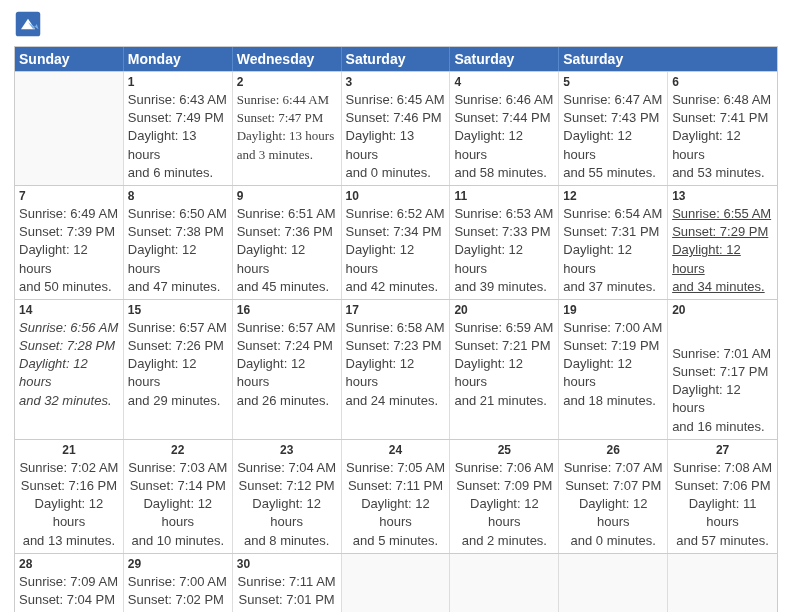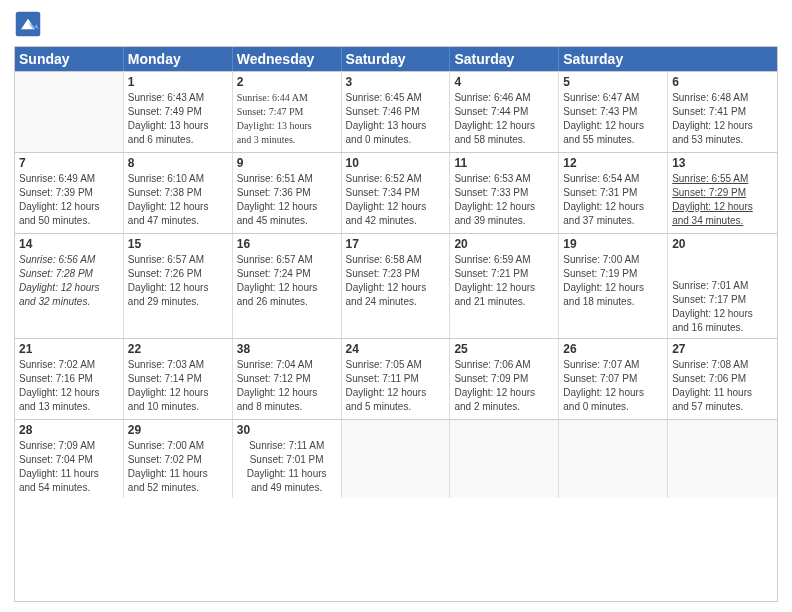--- a/index.html
+++ b/index.html
@@ -91,28 +91,28 @@
     .cal-cell:last-child { border-right: none; }
     .cal-cell.empty { background: #f9f9f9; }
     .day-num {
       font-size: 12px;
       font-weight: bold;
       color: #333;
       display: block;
       margin-bottom: 2px;
     }
     .day-info {
-      font-size: 10px;
+      font-size: 13px;
       color: #444;
       line-height: 1.4;
     }
     .row-1 .cal-cell { min-height: 80px; }
     .row-2 .cal-cell { min-height: 80px; }
     .row-3 .cal-cell { min-height: 80px; }
-    .row-4 .cal-cell { min-height: 80px; }
+    .row-4 .cal-cell { min-height: 80px; text-align: center; }
     .row-5 .cal-cell { min-height: 68px; }
   </style>
 </head>
 <body>
 
 <div class="page">
   <div class="header">
     <div class="logo">
       <svg class="logo-icon" viewBox="0 0 32 32">
         <rect x="2" y="2" width="28" height="28" rx="3" fill="#3a6bb5"></rect>
@@ -188,21 +188,21 @@
         <div class="cal-row row-2">
           <div class="cal-cell">
             <span class="day-num">7</span>
             <div class="day-info" style="white-space: pre-line;">Sunrise: 6:49 AM
 Sunset: 7:39 PM
 Daylight: 12 hours
 and 50 minutes.</div>
           </div>
           <div class="cal-cell">
             <span class="day-num">8</span>
-            <div class="day-info" style="white-space: pre-line;">Sunrise: 6:10 AM
+            <div class="day-info" style="white-space: pre-line;">Sunrise: 6:50 AM
 Sunset: 7:38 PM
 Daylight: 12 hours
 and 47 minutes.</div>
           </div>
           <div class="cal-cell">
             <span class="day-num">9</span>
             <div class="day-info" style="white-space: pre-line;">Sunrise: 6:51 AM
 Sunset: 7:36 PM
 Daylight: 12 hours
 and 45 minutes.</div>
@@ -296,21 +296,21 @@
 and 13 minutes.</div>
           </div>
           <div class="cal-cell">
             <span class="day-num">22</span>
             <div class="day-info" style="white-space: pre-line;">Sunrise: 7:03 AM
 Sunset: 7:14 PM
 Daylight: 12 hours
 and 10 minutes.</div>
           </div>
           <div class="cal-cell">
-            <span class="day-num">38</span>
+            <span class="day-num">23</span>
             <div class="day-info" style="white-space: pre-line;">Sunrise: 7:04 AM
 Sunset: 7:12 PM
 Daylight: 12 hours
 and 8 minutes.</div>
           </div>
           <div class="cal-cell">
             <span class="day-num">24</span>
             <div class="day-info" style="white-space: pre-line;">Sunrise: 7:05 AM
 Sunset: 7:11 PM
 Daylight: 12 hours

